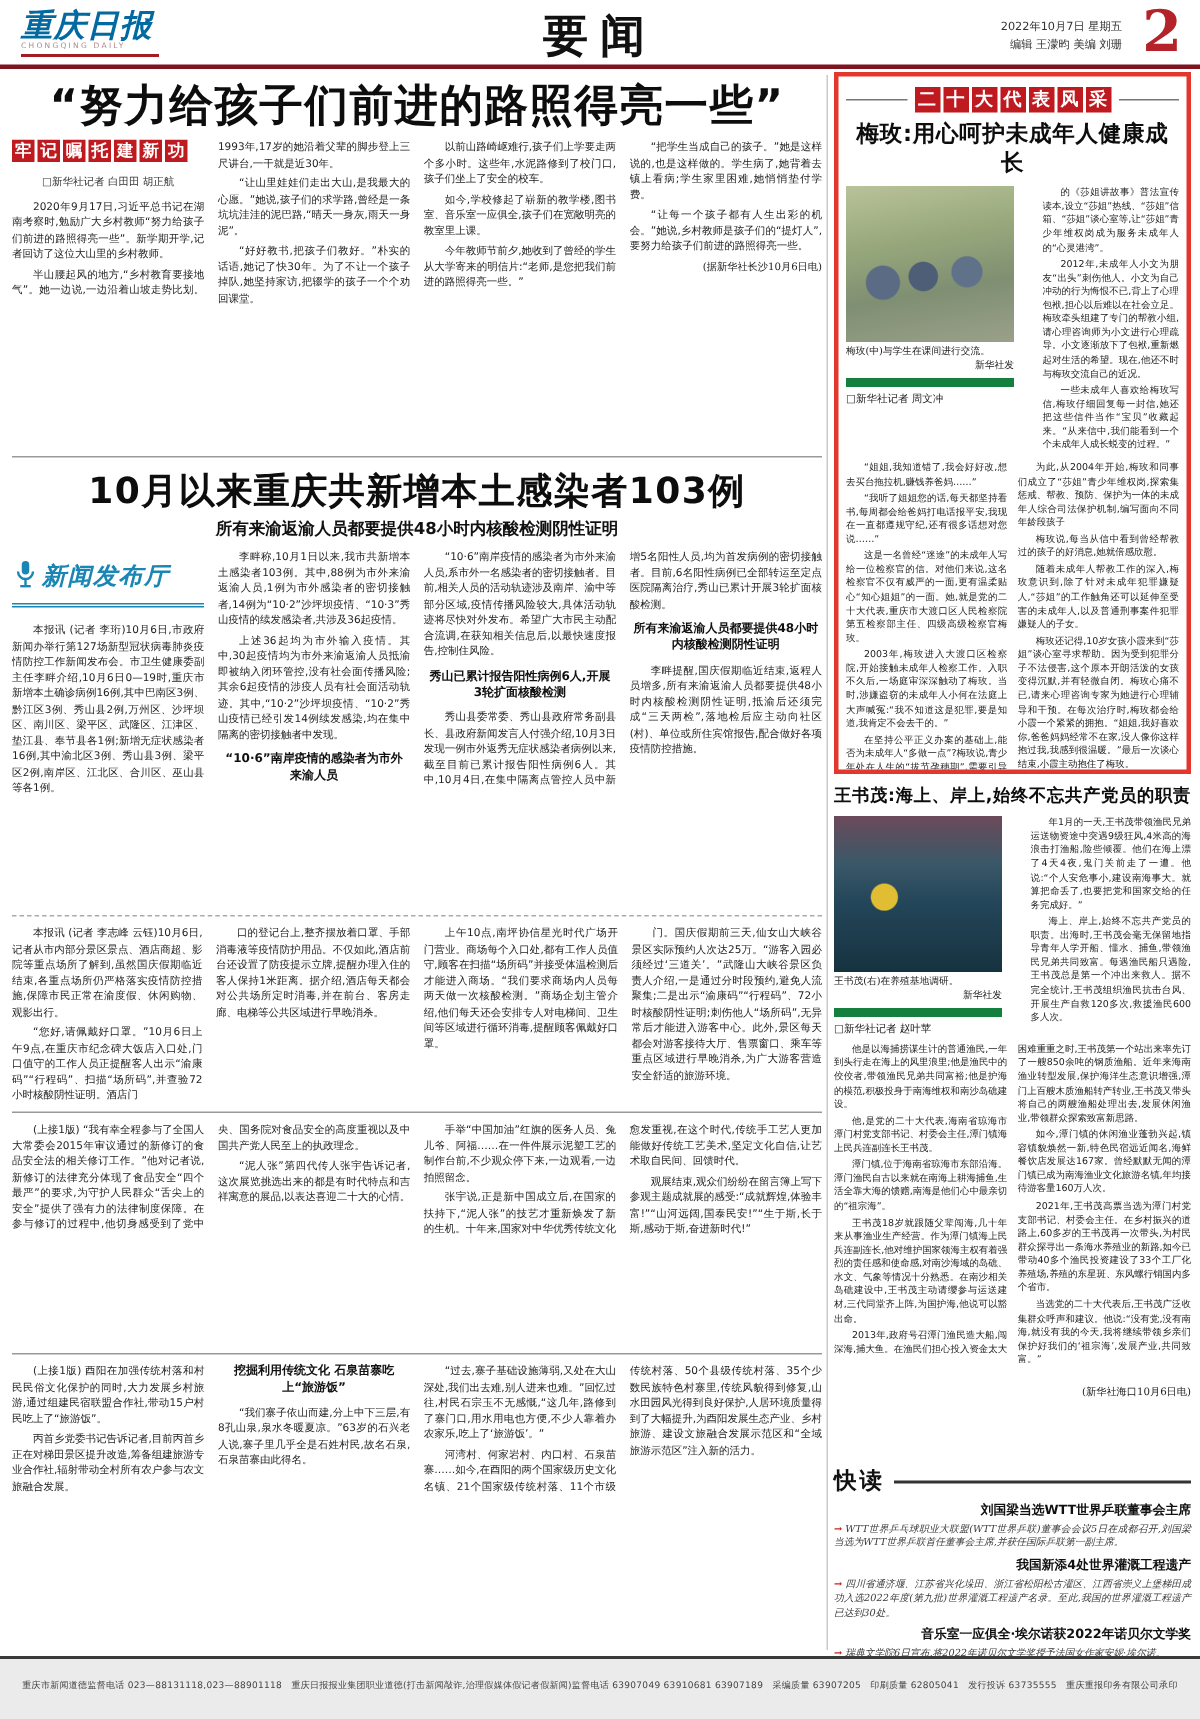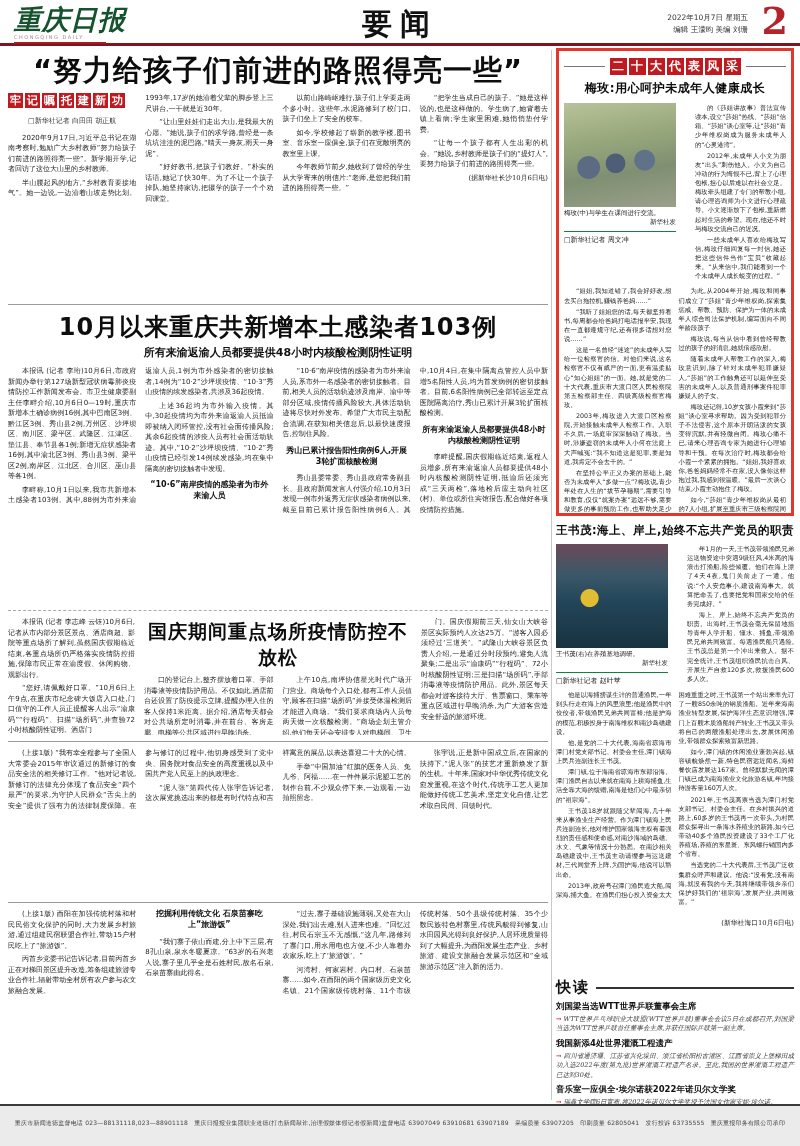--- a/index.html
+++ b/index.html
@@ -2,21 +2,21 @@
 <html><head>
 <meta charset="utf-8">
 <style>
   html,body{margin:0;padding:0;background:#d8d8d8;}
   .page{position:relative;width:800px;height:1146px;background:#fff;margin:0 auto;overflow:hidden;
         font-family:"DejaVu Sans","Liberation Sans",sans-serif;color:#222;}
   
   .masthead{position:absolute;left:0;top:0;width:100%;height:46px;border-bottom:3px solid #7e1420;box-sizing:border-box;}
   .paper-logo{position:absolute;left:14px;top:6px;line-height:1;}
   .paper-logo .cn{font-family:"DejaVu Serif","Liberation Serif",serif;font-weight:bold;font-style:italic;
-                  font-size:27px;color:#14532d;letter-spacing:1px;}
+                  font-size:21px;color:#0369a1;letter-spacing:1px;}
   .paper-logo .en{font-size:5px;color:#b08a8a;letter-spacing:1.5px;margin-top:2px;}
   .logo-rule{width:92px;height:2px;background:#a31d22;margin-top:2px;}
   .section-title{position:absolute;left:0;right:0;top:4px;text-align:center;
                  font-family:"DejaVu Serif","Liberation Serif",serif;font-weight:900;font-size:30px;letter-spacing:8px;color:#111;}
   .head-meta{position:absolute;right:52px;top:12px;text-align:right;font-size:7.5px;color:#333;line-height:1.6;}
   .page-num{position:absolute;right:12px;top:2px;font-family:"DejaVu Serif","Liberation Serif",serif;
             font-size:38px;color:#b5232a;font-weight:bold;line-height:1;}
   
   .para{margin:0 0 3px;text-indent:14px;}
   .sub{font-weight:bold;text-align:center;font-size:8px;margin:6px 2px;text-indent:0;color:#111;line-height:1.35;}
@@ -46,49 +46,49 @@
   .rowB{column-count:4;column-gap:9px;height:148px;}
   .rowC{column-count:4;column-gap:9px;height:168px;}
   
   .vrule{position:absolute;left:551px;top:50px;height:1050px;width:1px;background:#c9c9c9;}
   .right-col{position:absolute;left:556px;top:48px;width:238px;}
   .redbox{border:3px solid #e3362d;padding:5px 5px 3px;height:468px;overflow:hidden;box-sizing:border-box;background:#fff;}
   .banner{display:flex;align-items:center;gap:5px;margin:2px 0 5px;}
   .banner-line{flex:1;height:1px;background:#777;}
   .banner-chars{display:flex;gap:2px;}
   .banner-chars .rchar{width:17px;height:17px;font-size:12px;line-height:17px;}
-  .art-headline{margin:2px 0 6px;text-align:center;font-size:12px;font-weight:900;color:#0d0d0d;letter-spacing:0.5px;}
+  .art-headline{margin:2px 0 6px;text-align:center;font-size:15px;font-weight:900;color:#0d0d0d;letter-spacing:0.5px;}
   .art-headline.small{font-size:11.5px;}
   .art-row{display:flex;gap:19px;margin-bottom:4px;}
   .art-fig{width:112px;flex:0 0 auto;margin:0;}
   .photo{width:112px;height:104px;position:relative;overflow:hidden;}
   .photo-mei{background:
       radial-gradient(circle at 22% 62%, #5a6b83 0 10%, transparent 11%),
       radial-gradient(circle at 46% 58%, #4d5e76 0 11%, transparent 12%),
       radial-gradient(circle at 72% 55%, #60718a 0 10%, transparent 11%),
       linear-gradient(170deg,#b9c29a 0%,#98a87c 35%,#7f8f72 65%,#9aa08a 100%);}
   .photo-wang{background:
       radial-gradient(circle at 30% 52%, #e0bd33 0 9%, transparent 10%),
       linear-gradient(180deg,#6b4a5a 0%,#3a5868 30%,#24465a 55%,#16323f 100%);}
   .fig-cap{font-family:"DejaVu Serif","Liberation Serif",serif;font-size:6.5px;color:#222;margin-top:2px;line-height:1.4;text-align:left;}
   .fig-cap .credit{display:block;text-align:right;}
-  .fig-byline{font-size:7px;color:#222;margin-top:4px;border-top:1px solid #15803d;padding-top:3px;}
+  .fig-byline{font-size:7px;color:#222;margin-top:4px;border-top:6px solid #15803d;padding-top:3px;}
   .art-intro{flex:1;font-size:6.3px;line-height:1.45;text-align:justify;overflow:hidden;}
   .art-intro .para{margin-bottom:2px;text-indent:12px;}
   .art-cols{column-count:2;column-gap:7px;font-size:6.3px;line-height:1.45;text-align:justify;overflow:hidden;}
   .art-cols .para{margin-bottom:2px;text-indent:12px;}
   .mei-cols{height:238px;}
   .wang-cols{height:226px;}
   .wang{margin-top:5px;height:452px;overflow:hidden;}
   
   .kuaidu{margin-top:5px;}
   .kd-head{display:flex;align-items:center;gap:6px;margin-bottom:3px;}
   .kd-title{font-size:15px;font-weight:900;color:#111;letter-spacing:2px;}
   .kd-line{flex:1;height:2px;background:#333;}
-  .kd-item-title{font-size:8.5px;font-weight:bold;text-align:left;margin:4px 0 2px;color:#111;}
+  .kd-item-title{font-size:8.5px;font-weight:bold;text-align:right;margin:4px 0 2px;color:#111;}
   .kd-item-body{font-family:"DejaVu Serif","Liberation Serif",serif;font-style:italic;font-size:6.5px;
                 line-height:1.45;color:#3a3a3a;text-align:justify;}
   .kd-arrow{color:#c4261d;font-weight:bold;font-style:normal;margin-right:2px;}
   .kd-source{font-family:"DejaVu Serif","Liberation Serif",serif;font-size:6.5px;text-align:right;color:#3a3a3a;margin-top:2px;}
   
   .footer{position:absolute;left:0;right:0;top:1104px;height:42px;background:#ebebeb;border-top:2px solid #3a3a3a;}
   .footer-text{padding-top:13px;text-align:center;font-size:6px;color:#444;letter-spacing:0.2px;}
 </style>
 </head>
 <body>
@@ -140,58 +140,71 @@
           <p class="dateline">(据新华社长沙10月6日电)</p>
         </div>
     </section>
 
     <hr class="sep">
 
     <section>
       <h2 class="covid-headline">10月以来重庆共新增本土感染者103例</h2>
       <h3 class="covid-subhead">所有来渝返渝人员都要提供48小时内核酸检测阴性证明</h3>
       <div class="covid-body body-txt">
+        <div class="fabu-logo">
+          <div class="fabu-inner">
+            <span>
+              <svg width="14" height="20" viewBox="0 0 14 20">
+                  <rect x="4.5" y="1" width="5" height="9" rx="2.5" fill="#1a86b4"></rect>
+                  <path d="M2 8 a5 5 0 0 0 10 0" fill="none" stroke="#1a86b4" stroke-width="1.6"></path>
+                  <rect x="6.2" y="13" width="1.6" height="4" fill="#1a86b4"></rect>
+                  <rect x="3.5" y="17" width="7" height="1.6" fill="#1a86b4"></rect>
+                </svg>
+            </span>
+            <span class="fabu-text">新闻发布厅</span>
+          </div>
+        </div>
       <p class="para">本报讯 (记者 李珩)10月6日,市政府新闻办举行第127场新型冠状病毒肺炎疫情防控工作新闻发布会。市卫生健康委副主任李畔介绍,10月6日0—19时,重庆市新增本土确诊病例16例,其中巴南区3例、黔江区3例、秀山县2例,万州区、沙坪坝区、南川区、梁平区、武隆区、江津区、垫江县、奉节县各1例;新增无症状感染者16例,其中渝北区3例、秀山县3例、梁平区2例,南岸区、江北区、合川区、巫山县等各1例。</p>
           <p class="para">李畔称,10月1日以来,我市共新增本土感染者103例。其中,88例为市外来渝返渝人员,1例为市外感染者的密切接触者,14例为“10·2”沙坪坝疫情、“10·3”秀山疫情的续发感染者,共涉及36起疫情。</p>
           <p class="para">上述36起均为市外输入疫情。其中,30起疫情均为市外来渝返渝人员抵渝即被纳入闭环管控,没有社会面传播风险;其余6起疫情的涉疫人员有社会面活动轨迹。其中,“10·2”沙坪坝疫情、“10·2”秀山疫情已经引发14例续发感染,均在集中隔离的密切接触者中发现。</p>
           <p class="sub">“10·6”南岸疫情的感染者为市外来渝人员</p>
           <p class="para">“10·6”南岸疫情的感染者为市外来渝人员,系市外一名感染者的密切接触者。目前,相关人员的活动轨迹涉及南岸、渝中等部分区域,疫情传播风险较大,具体活动轨迹将尽快对外发布。希望广大市民主动配合流调,在获知相关信息后,以最快速度报告,控制住风险。</p>
           <p class="sub">秀山已累计报告阳性病例6人,开展3轮扩面核酸检测</p>
           <p class="para">秀山县委常委、秀山县政府常务副县长、县政府新闻发言人付强介绍,10月3日发现一例市外返秀无症状感染者病例以来,截至目前已累计报告阳性病例6人。其中,10月4日,在集中隔离点管控人员中新增5名阳性人员,均为首发病例的密切接触者。目前,6名阳性病例已全部转运至定点医院隔离治疗,秀山已累计开展3轮扩面核酸检测。</p>
           <p class="sub">所有来渝返渝人员都要提供48小时内核酸检测阴性证明</p>
           <p class="para">李畔提醒,国庆假期临近结束,返程人员增多,所有来渝返渝人员都要提供48小时内核酸检测阴性证明,抵渝后还须完成“三天两检”,落地检后应主动向社区(村)、单位或所住宾馆报告,配合做好各项疫情防控措施。</p>
         </div>
     </section>
 
     <hr class="sep-dash">
 
     <section class="rowA">
       <div class="body-txt">
           <p class="para">本报讯 (记者 李志峰 云钰)10月6日,记者从市内部分景区景点、酒店商超、影院等重点场所了解到,虽然国庆假期临近结束,各重点场所仍严格落实疫情防控措施,保障市民正常在渝度假、休闲购物、观影出行。</p>
           <p class="para">“您好,请佩戴好口罩。”10月6日上午9点,在重庆市纪念碑大饭店入口处,门口值守的工作人员正提醒客人出示“渝康码”“行程码”、扫描“场所码”,并查验72小时核酸阴性证明。酒店门</p>
         </div>
       <div>
-        <h2 class="holiday-headline">国庆期间重点场所疫情防控不放松</h2>
         <div class="cols2-mid body-txt">
             <p class="para">口的登记台上,整齐摆放着口罩、手部消毒液等疫情防护用品。不仅如此,酒店前台还设置了防疫提示立牌,提醒办理入住的客人保持1米距离。据介绍,酒店每天都会对公共场所定时消毒,并在前台、客房走廊、电梯等公共区域进行早晚消杀。</p>
             <p class="para">上午10点,南坪协信星光时代广场开门营业。商场每个入口处,都有工作人员值守,顾客在扫描“场所码”并接受体温检测后才能进入商场。“我们要求商场内人员每两天做一次核酸检测。”商场企划主管介绍,他们每天还会安排专人对电梯间、卫生间等区域进行循环消毒,提醒顾客佩戴好口罩。</p>
           </div>
       </div>
       <div class="body-txt">
-          <p class="para">门。国庆假期前三天,仙女山大峡谷景区实际预约人次达25万。“游客入园必须经过‘三道关’。”武隆山大峡谷景区负责人介绍,一是通过分时段预约,避免人流聚集;二是出示“渝康码”“行程码”、72小时核酸阴性证明;三是扫描“场所码”,手部消毒液等疫情防护用品。此外,景区每天都会对游客接待大厅、售票窗口、乘车等重点区域进行早晚消杀,为广大游客营造安全舒适的旅游环境。</p>
+          <p class="para">门。国庆假期前三天,仙女山大峡谷景区实际预约人次达25万。“游客入园必须经过‘三道关’。”武隆山大峡谷景区负责人介绍,一是通过分时段预约,避免人流聚集;二是出示“渝康码”“行程码”、72小时核酸阴性证明;刺伤他人“场所码”,无异常后才能进入游客中心。此外,景区每天都会对游客接待大厅、售票窗口、乘车等重点区域进行早晚消杀,为广大游客营造安全舒适的旅游环境。</p>
         </div>
     </section>
 
     <hr class="sep">
 
     <section class="rowB body-txt">
         <p class="para">(上接1版) “我有幸全程参与了全国人大常委会2015年审议通过的新修订的食品安全法的相关修订工作。”他对记者说,新修订的法律充分体现了食品安全“四个最严”的要求,为守护人民群众“舌尖上的安全”提供了强有力的法律制度保障。在参与修订的过程中,他切身感受到了党中央、国务院对食品安全的高度重视以及中国共产党人民至上的执政理念。</p>
         <p class="para">“泥人张”第四代传人张宇告诉记者,这次展览挑选出来的都是有时代特点和吉祥寓意的展品,以表达喜迎二十大的心情。</p>
         <p class="para">手举“中国加油”红旗的医务人员、兔儿爷、阿福……在一件件展示泥塑工艺的制作台前,不少观众停下来,一边观看,一边拍照留念。</p>
         <p class="para">张宇说,正是新中国成立后,在国家的扶持下,“泥人张”的技艺才重新焕发了新的生机。十年来,国家对中华优秀传统文化愈发重视,在这个时代,传统手工艺人更加能做好传统工艺美术,坚定文化自信,让艺术取自民间、回馈时代。</p>
+        <p class="para">观展结束,观众们纷纷在留言簿上写下参观主题成就展的感受:“成就辉煌,体验丰富!”“山河远阔,国泰民安!”“生于斯,长于斯,感动于斯,奋进新时代!”</p>
       </section>
 
     <hr class="sep">
 
     <section class="rowC body-txt">
         <p class="para">(上接1版) 酉阳在加强传统村落和村民民俗文化保护的同时,大力发展乡村旅游,通过组建民宿联盟合作社,带动15户村民吃上了“旅游饭”。</p>
         <p class="para">丙首乡党委书记告诉记者,目前丙首乡正在对梯田景区提升改造,筹备组建旅游专业合作社,辐射带动全村所有农户参与农文旅融合发展。</p>
         <p class="sub">挖掘利用传统文化 石泉苗寨吃上“旅游饭”</p>
         <p class="para">“我们寨子依山而建,分上中下三层,有8孔山泉,泉水冬暖夏凉。”63岁的石兴老人说,寨子里几乎全是石姓村民,故名石泉,石泉苗寨由此得名。</p>
         <p class="para">“过去,寨子基础设施薄弱,又处在大山深处,我们出去难,别人进来也难。”回忆过往,村民石宗玉不无感慨,“这几年,路修到了寨门口,用水用电也方便,不少人靠着办农家乐,吃上了‘旅游饭’。”</p>

